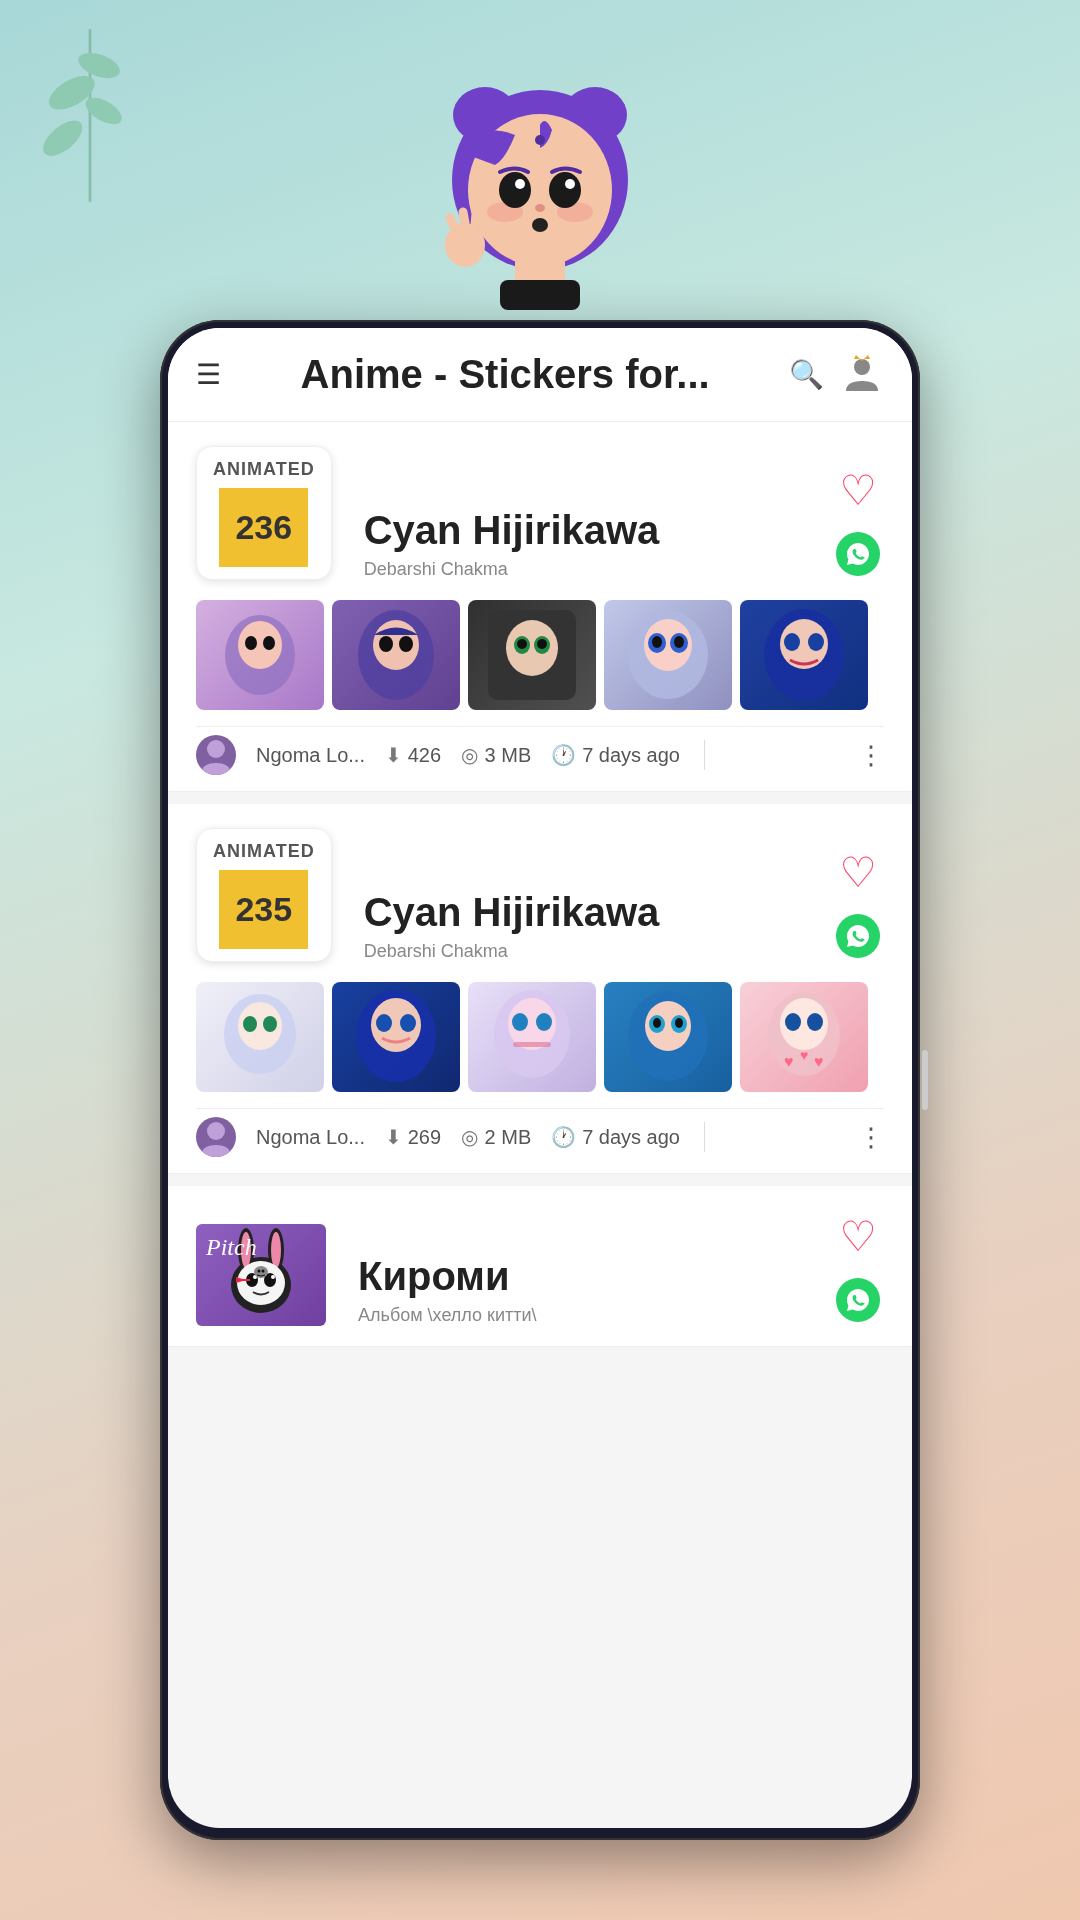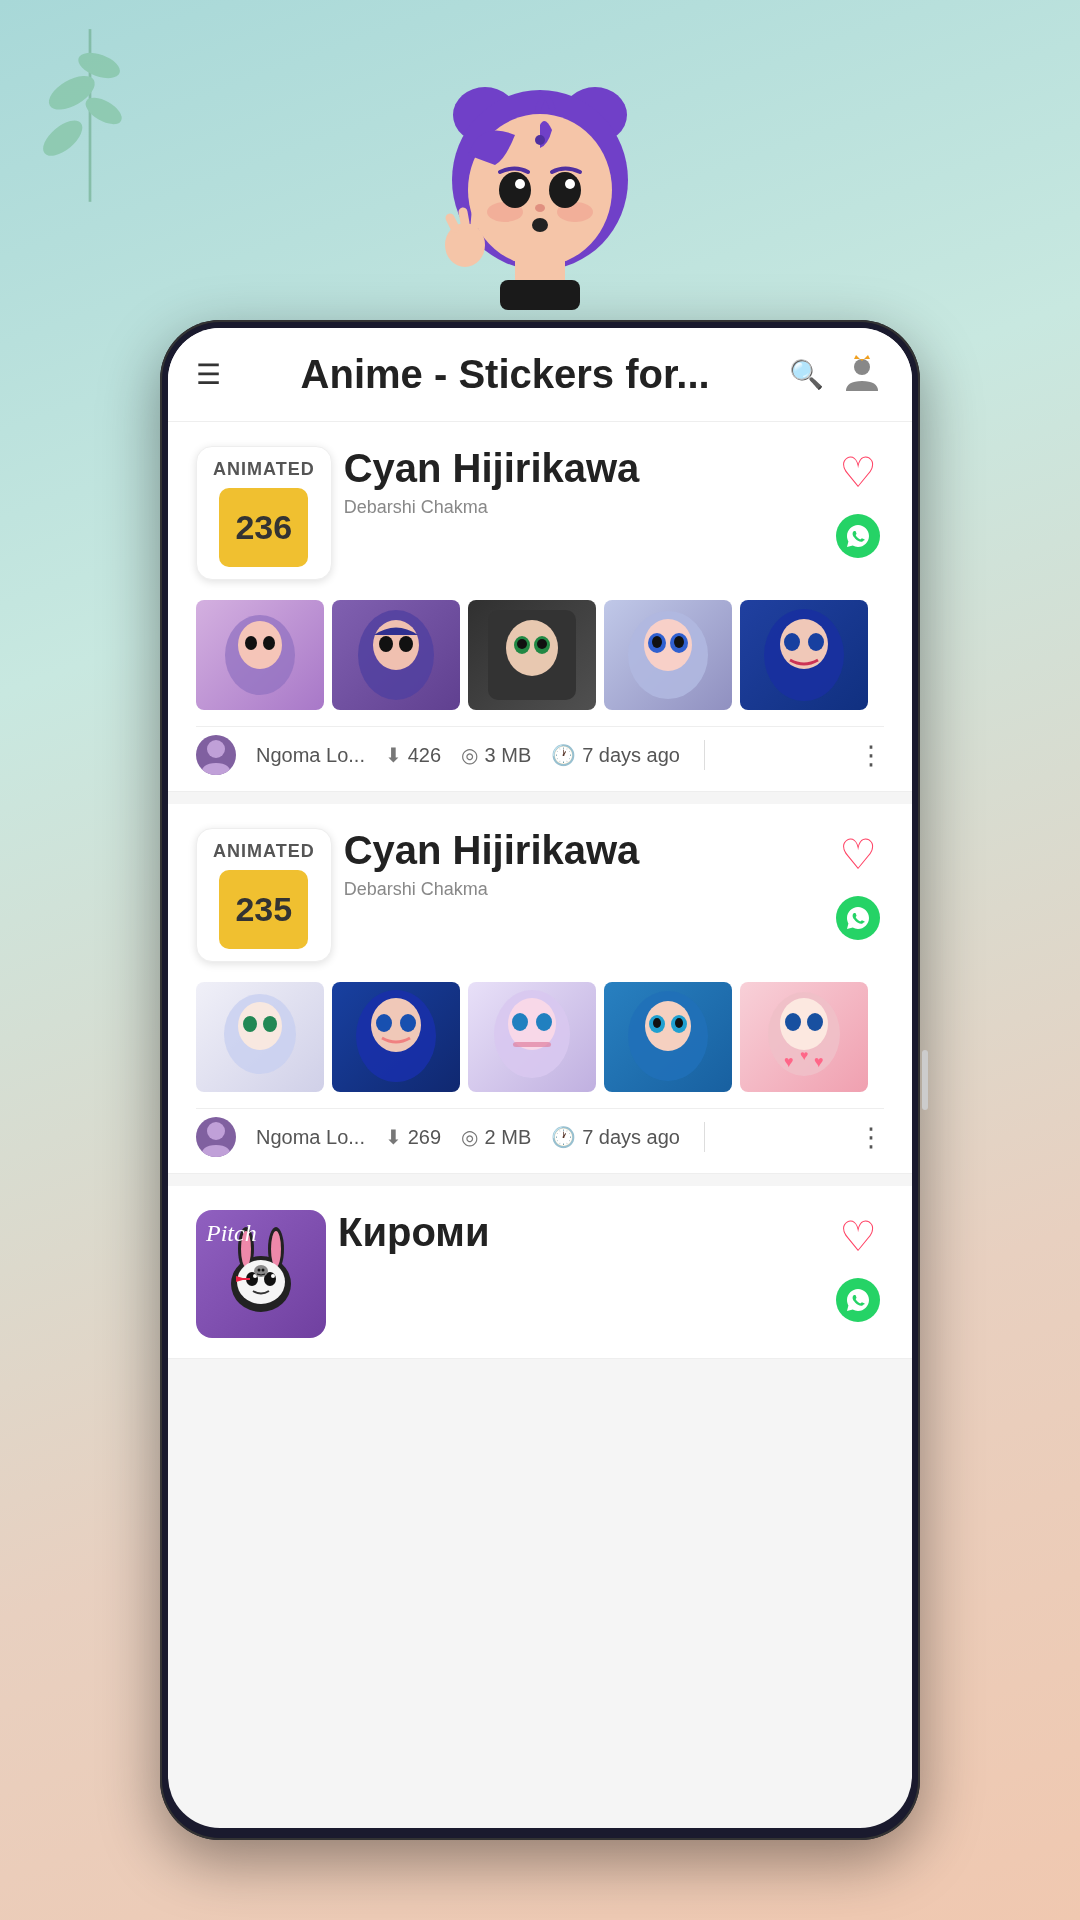--- a/index.html
+++ b/index.html
@@ -96,22 +96,22 @@
     
     .sticker-card {
       background: white;
       margin: 0;
       padding: 24px 28px 0 28px;
       border-bottom: 1px solid #eee;
     }
 
     .card-header {
       display: flex;
-      align-items: flex-start;
-      gap: 12px;
+      align-items: flex-end;
+      gap: 32px;
       margin-bottom: 20px;
     }
 
     .pack-badge {
       background: white;
       border-radius: 16px;
       padding: 12px 16px;
       min-width: 130px;
       text-align: center;
       box-shadow: 0 2px 8px rgba(0,0,0,0.12);
@@ -123,21 +123,21 @@
       font-size: 18px;
       font-weight: 700;
       color: #555;
       letter-spacing: 1px;
       display: block;
       margin-bottom: 8px;
     }
 
     .badge-count {
       background: #f0c030;
-      border-radius: 10px;
+      border-radius: 0;
       font-size: 34px;
       font-weight: 700;
       color: #333;
       padding: 20px 16px;
       display: inline-block;
     }
 
     .pack-info {
       flex: 1;
     }
@@ -276,23 +276,23 @@
     .footer-more-btn {
       margin-left: auto;
       cursor: pointer;
       font-size: 26px;
       color: #555;
     }
 
     
     .kuromi-badge {
       background: linear-gradient(135deg, #9060c0 0%, #7040a0 100%);
-      border-radius: 16px;
+      border-radius: 6px;
       min-width: 130px;
-      height: 128px;
+      height: 102px;
       display: flex;
       align-items: center;
       justify-content: center;
       flex-shrink: 0;
       position: relative;
       overflow: hidden;
     }
 
     .kuromi-badge-text {
       position: absolute;
@@ -621,20 +621,21 @@
               <circle cx="57" cy="46" r="1.5" fill="#111"></circle>
               <path d="M 51 50 Q 55 52 59 50" stroke="#111" stroke-width="1" fill="none"></path>
 
               <path d="M 30 58 L 40 55 L 30 52 Z" fill="#ee2244"></path>
               <path d="M 44 55 L 30 55 Z" stroke="#ee2244" stroke-width="2"></path>
             </svg>
           </div>
         </div>
         <div class="pack-info">
           <div class="pack-title">Кироми</div>
+          <div class="pack-author">Альбом \хелло китти\</div>
         </div>
         <div class="pack-actions">
           <div class="heart-btn">
             <span class="heart-icon">♡</span>
           </div>
           <div class="whatsapp-btn">
             <div class="whatsapp-icon">
               <svg width="26" height="26" viewBox="0 0 26 26" fill="white" xmlns="http://www.w3.org/2000/svg">
                 <path d="M13 2C7 2 2 7 2 13c0 2 .5 3.8 1.4 5.4L2 24l5.8-1.4C9.3 23.5 11 24 13 24c6 0 11-5 11-11S19 2 13 2zm5.5 15.5c-.2.6-1.3 1.2-1.8 1.3-.5 0-1 .2-3.2-.7-2.7-1-4.4-3.8-4.6-4-.2-.2-1.3-1.7-1.3-3.2s.8-2.3 1.1-2.6c.3-.3.6-.4.8-.4h.6c.2 0 .4 0 .6.5l.8 2c.1.2 0 .5-.1.7l-.5.6c-.1.2-.3.4-.1.7.2.3.9 1.4 1.9 2.3 1.3 1.1 2.4 1.5 2.7 1.6.3.1.5 0 .7-.2l.5-.6c.2-.2.4-.2.7-.1l2 .9c.3.1.3.2.2.9z"></path>
               </svg>

